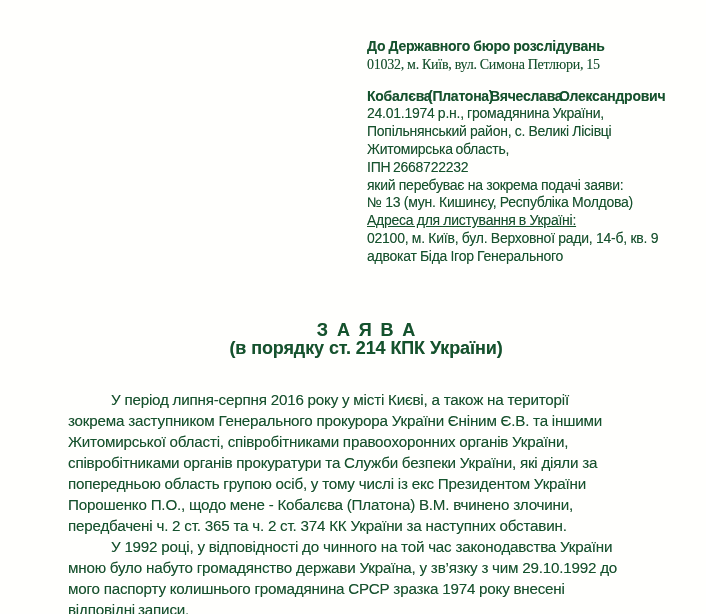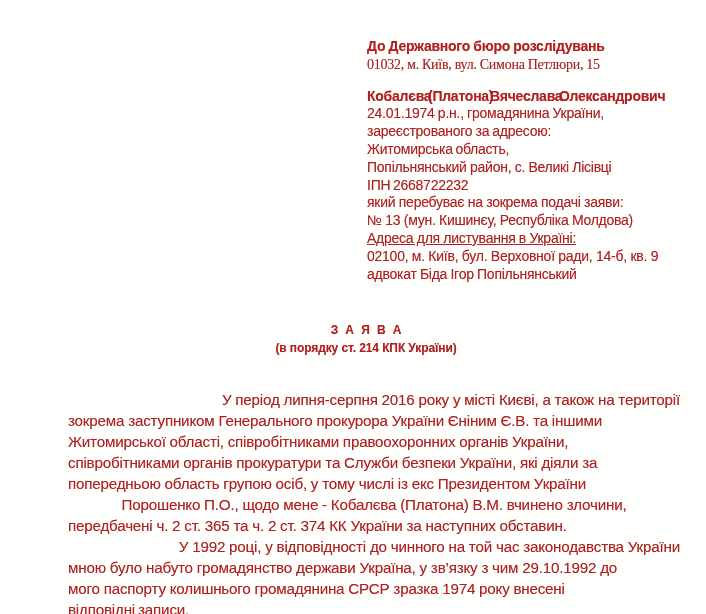--- a/index.html
+++ b/index.html
@@ -2,21 +2,21 @@
 <html><head>
 <meta charset="utf-8">
 <style>
   html, body { margin: 0; padding: 0; background: #e8e8e8; }
   .page {
     position: relative;
     width: 706px;
     height: 614px;
     margin: 0 auto;
     background: #fffffd;
-    color: #b91c1c;
+    color: #14532d;
     font-family: "Liberation Sans", sans-serif;
     overflow: hidden;
     text-shadow: 0 0 0.5px rgba(30,30,30,0.35);
   }
   
   .addr-col {
     position: absolute;
     left: 367px;
     top: 38px;
     width: 292px;
@@ -29,74 +29,73 @@
   .underline { text-decoration: underline; }
   .spacer { height: 14px; }
   
   .title-block {
     position: absolute;
     left: 68px;
     top: 322px;
     width: 596px;
     text-align: center;
     font-weight: bold;
-    font-size: 12px;
+    font-size: 18px;
     line-height: 17.5px;
     letter-spacing: -0.1px;
   }
   .title-main { word-spacing: 4px; }
   
   .body-block {
     position: absolute;
     left: 68px;
     top: 389px;
     width: 612px;
     font-size: 15.2px;
     line-height: 21px;
     letter-spacing: -0.2px;
   }
   .bpara { margin: 0; }
   .bline { white-space: nowrap; }
-  .indent { padding-left: 43px; text-align: right; }
+  .indent { padding-left: 43px; }
 </style>
 </head>
 <body>
 
 <div class="page">
 
   <div class="addr-col">
     <div class="line bold" style="word-spacing: -0.333333px;">До Державного бюро розслідувань</div>
     <div class="line" style="word-spacing: -0.166667px; font-family: Liberation Serif, serif;">01032, м. Київ, вул. Симона Петлюри, 15</div>
     <div class="spacer"></div>
     <div class="line bold" style="word-spacing: -7px;">Кобалєва (Платона) Вячеслава Олександрович</div>
     <div class="line" style="word-spacing: -0.333333px;">24.01.1974 р.н., громадянина України,</div>
-    <div class="line" style="word-spacing: -0.5px;">зареєстрованого за адресою:</div>
+    <div class="line" style="word-spacing: -0.25px;">Попільнянський район, с. Великі Лісівці</div>
     <div class="line" style="word-spacing: -1px;">Житомирська область,</div>
-    <div class="line" style="word-spacing: -0.25px;">Попільнянський район, с. Великі Лісівці</div>
     <div class="line" style="word-spacing: -1px;">ІПН 2668722232</div>
     <div class="line" style="word-spacing: -0.2px;">який перебуває на зокрема подачі заяви:</div>
     <div class="line" style="word-spacing: -0.2px;">№ 13 (мун. Кишинєу, Республіка Молдова)</div>
     <div class="line underline" style="word-spacing: -0.25px;">Адреса для листування в Україні:</div>
     <div class="line" style="word-spacing: -0.125px;">02100, м. Київ, бул. Верховної ради, 14-б, кв. 9</div>
-    <div class="line" style="word-spacing: -0.333333px;">адвокат Біда Ігор Попільнянський</div>
+    <div class="line" style="word-spacing: -0.333333px;">адвокат Біда Ігор Генерального</div>
   </div>
 
   <div class="title-block">
     <div class="title-main">З А Я В А</div>
     <div>(в порядку ст. 214 КПК України)</div>
   </div>
 
   <div class="body-block">
     <div class="bpara">
       <div class="bline indent" style="word-spacing: -0.0909091px;">У період липня-серпня 2016 року у місті Києві, а також на території</div>
       <div class="bline" style="word-spacing: -0.125px;">зокрема заступником Генерального прокурора України Єніним Є.В. та іншими</div>
       <div class="bline" style="word-spacing: -0.2px;">Житомирської області, співробітниками правоохоронних органів України,</div>
       <div class="bline" style="word-spacing: -0.111111px;">співробітниками органів прокуратури та Служби безпеки України, які діяли за</div>
       <div class="bline" style="word-spacing: -0.1px;">попередньою область групою осіб, у тому числі із екс Президентом України</div>
-      <div class="bline" style="word-spacing: -0.111111px; text-align: center;">Порошенко П.О., щодо мене - Кобалєва (Платона) В.М. вчинено злочини,</div>
+      <div class="bline" style="word-spacing: -0.111111px;">Порошенко П.О., щодо мене - Кобалєва (Платона) В.М. вчинено злочини,</div>
       <div class="bline" style="word-spacing: -0.0714286px;">передбачені ч. 2 ст. 365 та ч. 2 ст. 374 КК України за наступних обставин.</div>
     </div>
     <div class="bpara">
       <div class="bline indent" style="word-spacing: -0.0909091px;">У 1992 році, у відповідності до чинного на той час законодавства України</div>
       <div class="bline" style="word-spacing: -0.0909091px;">мною було набуто громадянство держави Україна, у зв’язку з чим 29.10.1992 до</div>
       <div class="bline" style="word-spacing: -0.125px;">мого паспорту колишнього громадянина СРСР зразка 1974 року внесені</div>
       <div class="bline" style="word-spacing: -1px;">відповідні записи.</div>
     </div>
   </div>
 

